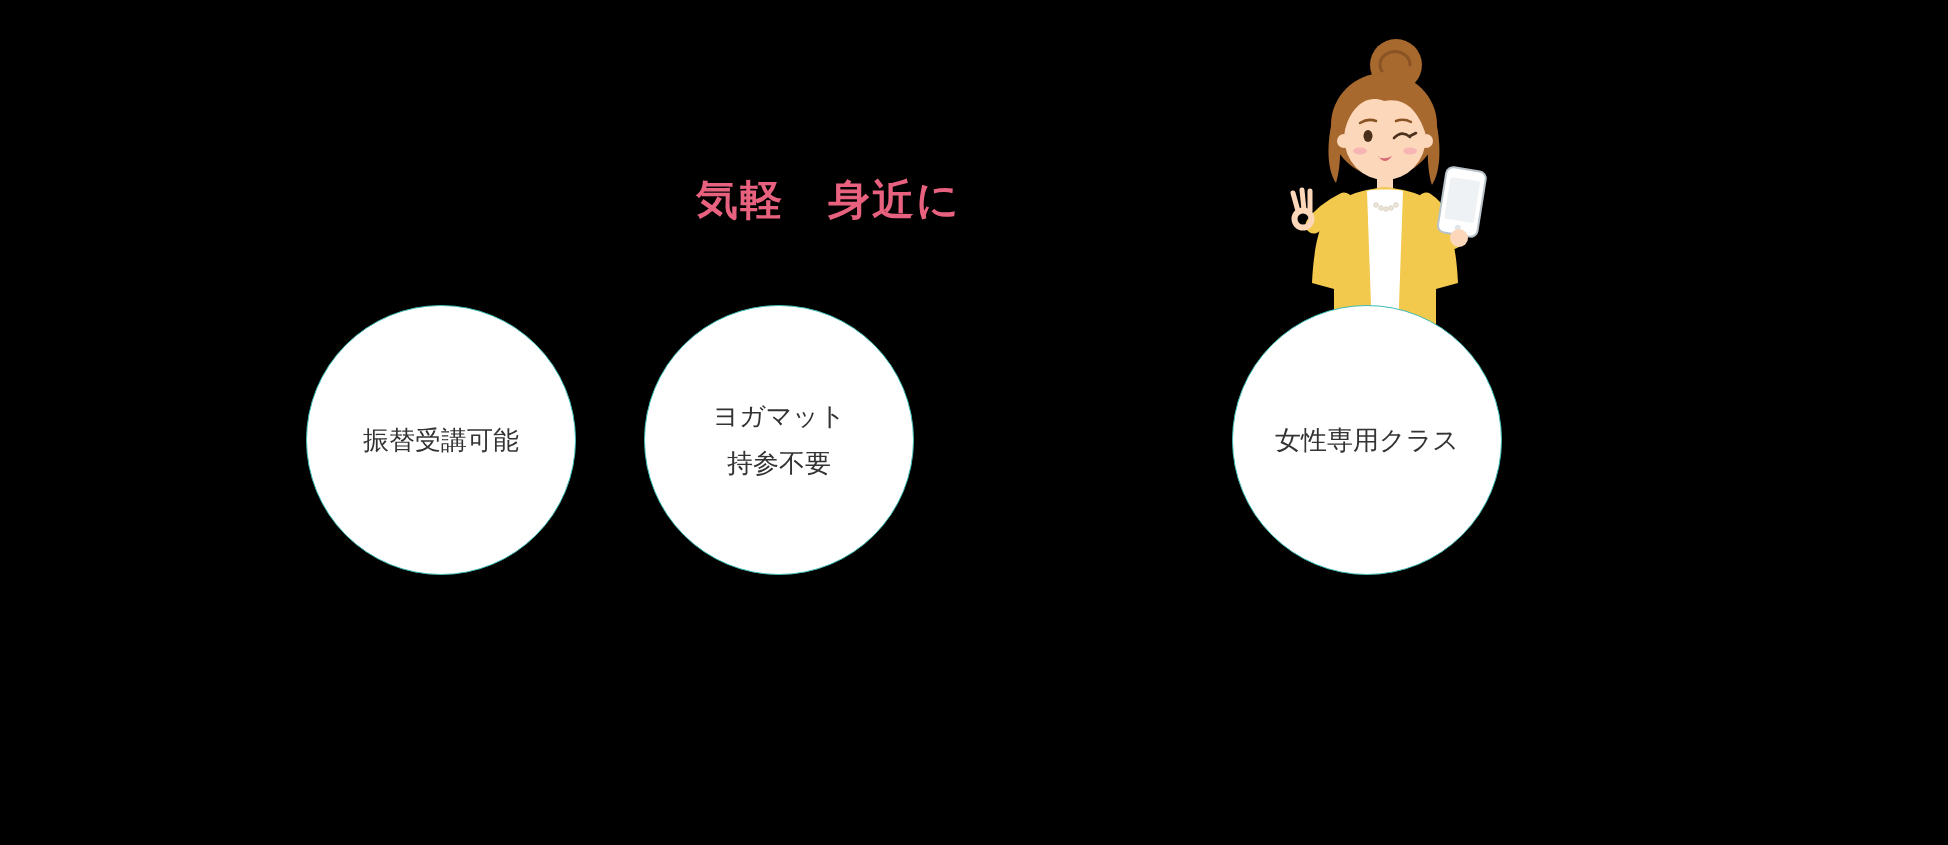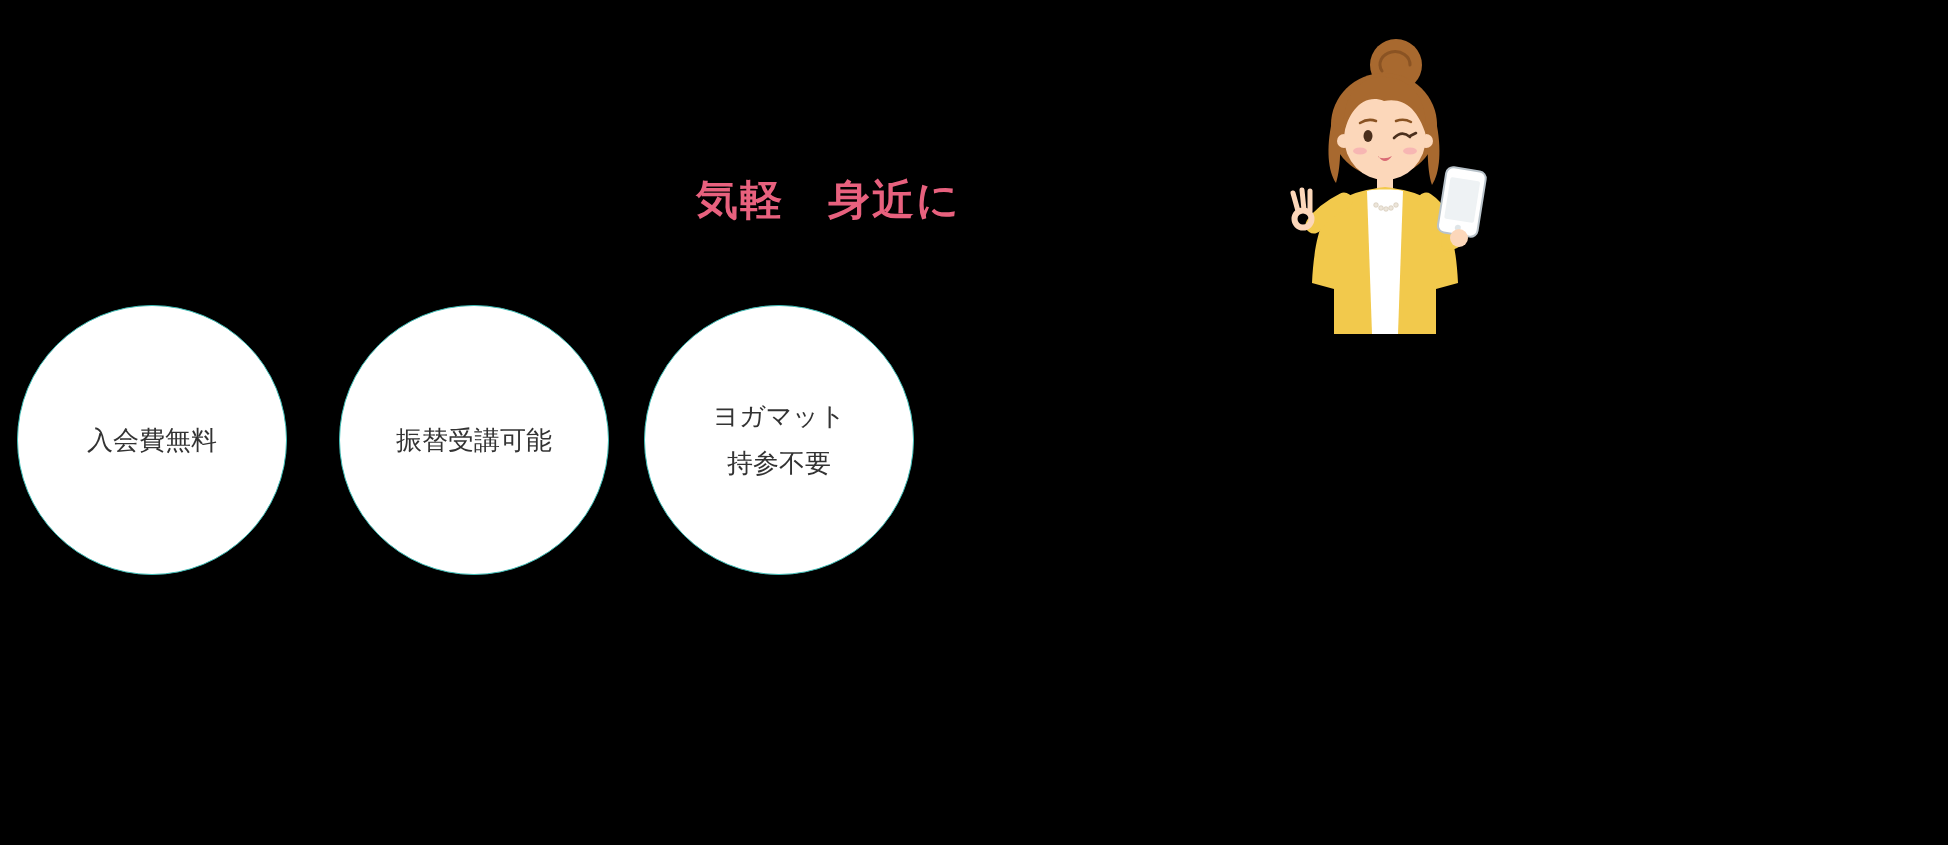--- a/index.html
+++ b/index.html
@@ -46,21 +46,21 @@
     z-index:2;
   }
   .circle-label{
     font-size:26px;
     color:var(--circle-text);
     text-align:center;
     line-height:1.8;
     white-space:pre-line;
   }
   .c1{left:17px;}
-  .c2{left:339px;align-items:center;}
+  .c2{left:306px;align-items:center;}
   .c3{left:644px;}
   .c4{left:928px;}
   .c5{left:1232px;}
   .woman{
     position:absolute;
     left:1272px;top:28px;
     width:222px;height:307px;
     z-index:1;
   }
   .woman .hair{fill:var(--hair);}
@@ -143,24 +143,24 @@
 
     <g transform="rotate(9 190 172)">
       <rect class="phone-body" x="170" y="140" width="40" height="66" rx="7"></rect>
       <rect class="phone-screen" x="175" y="150" width="30" height="42" rx="2"></rect>
       <circle cx="190" cy="199" r="3" fill="#dfe5e8"></circle>
     </g>
 
     <circle class="skin-f" cx="187" cy="209" r="9"></circle>
   </svg>
 
-  <div class="circle c1">
-    <span class="circle-label">入会費無料</span>
-  </div>
   <div class="circle c2">
     <span class="circle-label">振替受講可能</span>
   </div>
   <div class="circle c3">
     <span class="circle-label">ヨガマット
 持参不要</span>
   </div>
+  <div class="circle c5">
+    <span class="circle-label">女性専用クラス</span>
+  </div>
 
 </div>
 
 </body></html>

